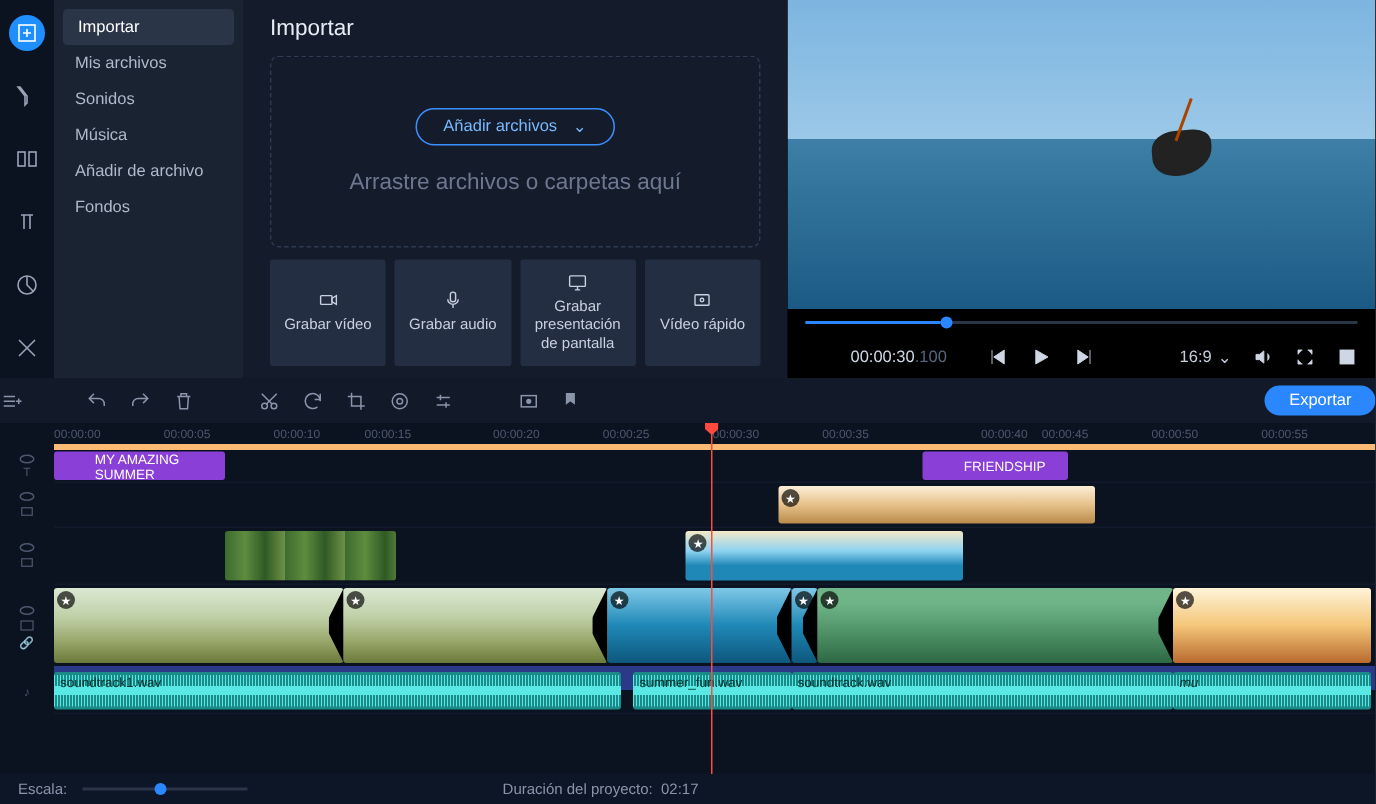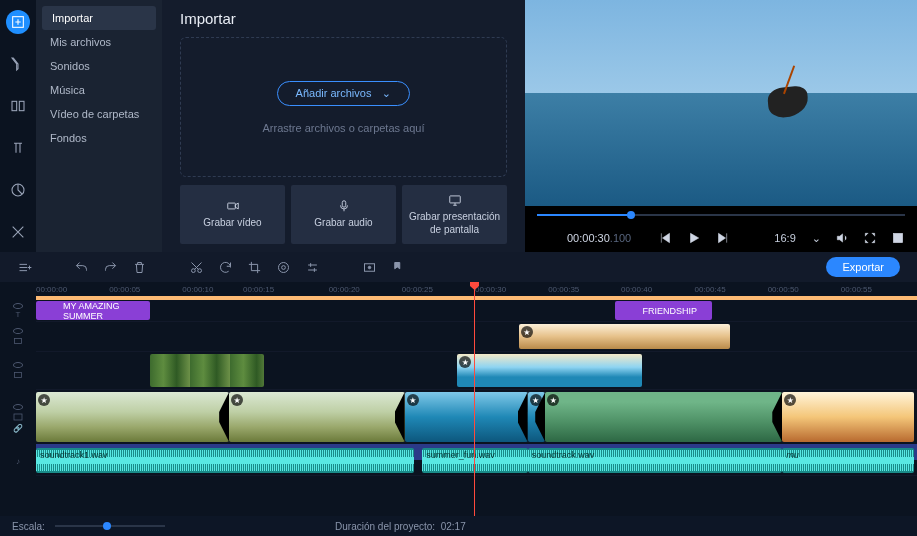--- a/index.html
+++ b/index.html
@@ -14,45 +14,45 @@
 
   .sidebar { width: 126px; background: #1a2332; padding-top: 6px; }
   .sidebar .item { padding: 6px 14px; color: #b0b9c9; cursor: pointer; font-size: 11px; }
   .sidebar .item.active { background: #2a3548; color: #fff; border-radius: 3px; margin: 0 6px 0 6px; padding-left: 10px; }
 
   .import-area { flex: 1; background: #141c2c; padding: 10px 18px 8px 18px; display: flex; flex-direction: column; }
   .import-area h2 { color: #e8ecf4; font-size: 15px; font-weight: 500; margin-bottom: 10px; }
   .dropzone { flex: 1; border: 1.5px dashed #2f3b52; border-radius: 6px; display: flex; flex-direction: column; align-items: center; justify-content: center; gap: 16px; }
   .add-btn { border: 1px solid #3a8fff; color: #7ab9ff; padding: 5px 18px; border-radius: 14px; display: flex; align-items: center; gap: 10px; cursor: pointer; font-size: 11px; }
   .add-btn .caret { width: 10px; text-align: center; }
-  .dropzone .hint { color: #6d7890; font-size: 11px; }
+  .dropzone .hint { color: #6d7890; font-size: 15px; }
   .rec-row { display: flex; gap: 6px; margin-top: 8px; }
   .rec-box { background: #242e42; flex: 1; border-radius: 2px; display: flex; flex-direction: column; align-items: center; justify-content: center; padding: 8px 4px; color: #c8d0e0; font-size: 10px; text-align: center; line-height: 1.25; gap: 4px; cursor: pointer; }
   .rec-box svg { width: 16px; height: 14px; stroke: #c8d0e0; fill: none; stroke-width: 1.6; }
 
   .preview { width: 392px; background: #000; display: flex; flex-direction: column; }
   .preview .video { flex: 1; position: relative; overflow: hidden; }
   .preview .sky { position: absolute; inset: 0; background: linear-gradient(#7db5e0, #9bc8e8 45%, #3d7fa6 45%, #1b5a84); }
   .preview .surfer { position: absolute; top: 42%; left: 62%; width: 40px; height: 30px; border-radius: 40% 30% 60% 40%; background: #222; transform: rotate(-5deg); }
   .preview .surfer::after{content:"";position:absolute;top:-22px;left:22px;width:2px;height:30px;background:#a40;transform:rotate(25deg);}
   .preview .scrub { height: 18px; position: relative; padding: 0 12px;}
   .preview .scrub-track { position: absolute; left:12px; right:12px; top:8px; height:2px; background:#2a3548;}
   .preview .scrub-fill { position:absolute; left:12px; width:23%; top:8px; height:2px; background:#2b87ff;}
   .preview .scrub-dot { position:absolute; left:calc(12px + 23%); top:5px; width:8px;height:8px;border-radius:50%;background:#2b87ff;}
   .preview .ctrl { height:28px; display:flex; align-items:center; padding:0 12px; gap:14px; color:#c6cedd;}
   .preview .tc { font-size:11px; color:#cfd6e4; font-variant-numeric: tabular-nums; padding-left: 30px; }
   .preview .tc .frac { color:#58657e; }
   .preview .ctrl-spacer { flex:1; }
   .preview .ctrl svg { width:14px;height:14px;stroke:#cfd6e4;fill:#cfd6e4;}
-  .preview .aspect { font-size:11px; display:flex; gap:16px; cursor:pointer;}
+  .preview .aspect { font-size:11px; display:flex; gap:4px; cursor:pointer;}
   .icbtn { cursor:pointer; display:flex; }
 
   
   .editor { height: 284px; background:#0b1320; display:flex; flex-direction:column; }
-  .edbar { height:30px; background:#121a2a; display:flex; align-items:center; padding:0 17px; gap:14px; color:#8a95ab;}
+  .edbar { height:30px; background:#121a2a; display:flex; align-items:center; padding:0 0; gap:14px; color:#8a95ab;}
   .edbar svg { width:15px;height:15px;stroke:currentColor;fill:none;stroke-width:1.6;}
   .edbar .sep { width:14px; }
   .edbar .spacer { flex:1; }
   .export-btn { background:#2b87ff; color:#fff; padding:4px 16px; border-radius:12px; font-size:11px; cursor:pointer; }
 
   .tlwrap { flex:1; display:flex; position:relative; }
   .trackhdr { width:36px; background:#0b1320; display:flex; flex-direction:column; padding-top:18px; gap:0; color:#4d586f; align-items:center; }
   .trackhdr .th { height: var(--h); display:flex; flex-direction:column; align-items:center; justify-content:center; gap:1px; font-size:8px;}
   .trackhdr .th svg{width:12px;height:12px;stroke:#4d586f;fill:none;stroke-width:1.6;}
   .trackhdr .th .eye{width:10px;height:6px;border:1px solid #4d586f;border-radius:50%;}
@@ -137,21 +137,21 @@
           <path d="M4 20l16-16M4 4l16 16"></path>
         </svg>
       </div>
   </div>
 
   <div class="sidebar">
     <div class="item active">Importar</div>
     <div class="item">Mis archivos</div>
     <div class="item">Sonidos</div>
     <div class="item">Música</div>
-    <div class="item">Vídeo de carpetas</div>
+    <div class="item">Añadir de archivo</div>
     <div class="item">Fondos</div>
   </div>
 
   <div class="import-area">
     <h2>Importar</h2>
     <div class="dropzone">
       <div class="add-btn">
         <span>Añadir archivos</span>
         <span class="caret">⌄</span>
       </div>
@@ -171,20 +171,27 @@
             <path d="M6 11a6 6 0 0012 0M12 17v4"></path>
           </svg>
         <span>Grabar audio</span>
       </div>
       <div class="rec-box">
         <svg viewBox="0 0 24 24">
             <rect x="3" y="5" width="18" height="12" rx="1"></rect>
             <path d="M9 21h6M12 17v4"></path>
           </svg>
         <span>Grabar presentación de pantalla</span>
+      </div>
+      <div class="rec-box">
+        <svg viewBox="0 0 24 24">
+            <rect x="4" y="6" width="16" height="12" rx="1"></rect>
+            <circle cx="12" cy="12" r="2"></circle>
+          </svg>
+        <span>Vídeo rápido</span>
       </div>
     </div>
   </div>
 
   <div class="preview">
     <div class="video">
       <div class="sky"></div>
         <div class="surfer"></div>
     </div>
     <div class="scrub">
@@ -337,21 +344,21 @@
     <div class="tracks">
       <div class="ruler" id="ruler">
           <span style="left: 0px;">00:00:00</span>
           <span style="left: 73.1667px;">00:00:05</span>
           <span style="left: 146.333px;">00:00:10</span>
           <span style="left: 207px;">00:00:15</span>
           <span style="left: 292.667px;">00:00:20</span>
           <span style="left: 365.833px;">00:00:25</span>
           <span style="left: 439px;">00:00:30</span>
           <span style="left: 512.167px;">00:00:35</span>
-          <span style="left: 585px;">00:00:40</span>
+          <span style="left: 618px;">00:00:40</span>
           <span style="left: 658.5px;">00:00:45</span>
           <span style="left: 731.667px;">00:00:50</span>
           <span style="left: 804.833px;">00:00:55</span>
         </div>
       <div class="track t-title" id="tr-title">
           <div class="clip title-clip" style="left: 0px; width: 114.14px;">
             <span class="tt">Tᴛ</span>
             <span>MY AMAZING SUMMER</span>
           </div>
           <div class="clip title-clip" style="left: 579.48px; width: 96.58px;">

